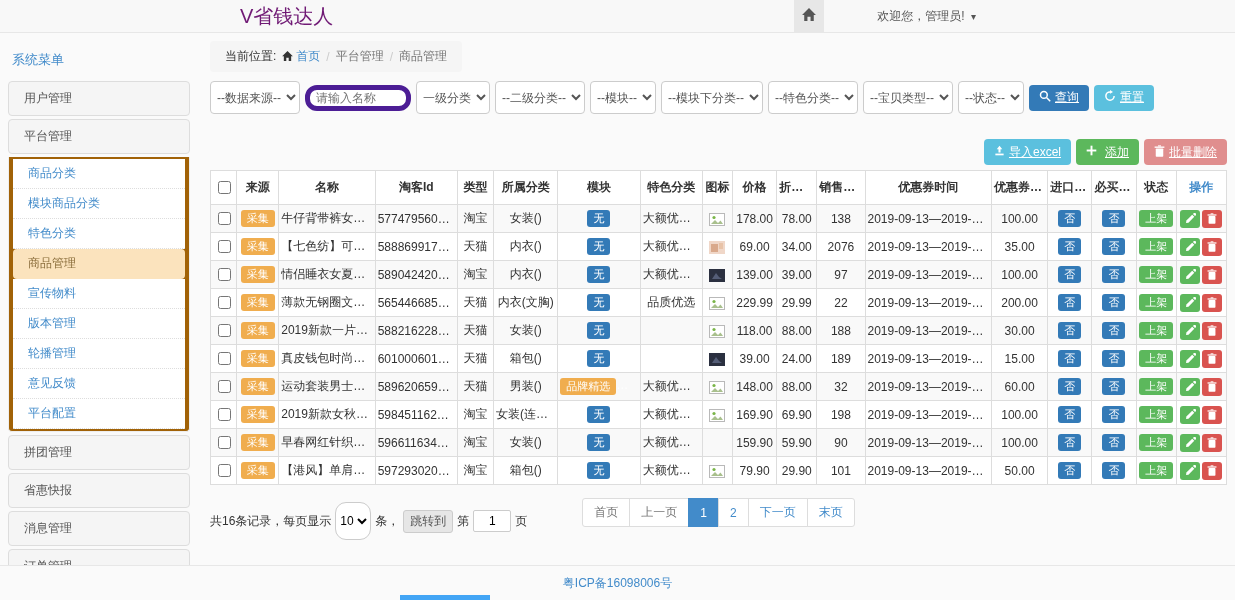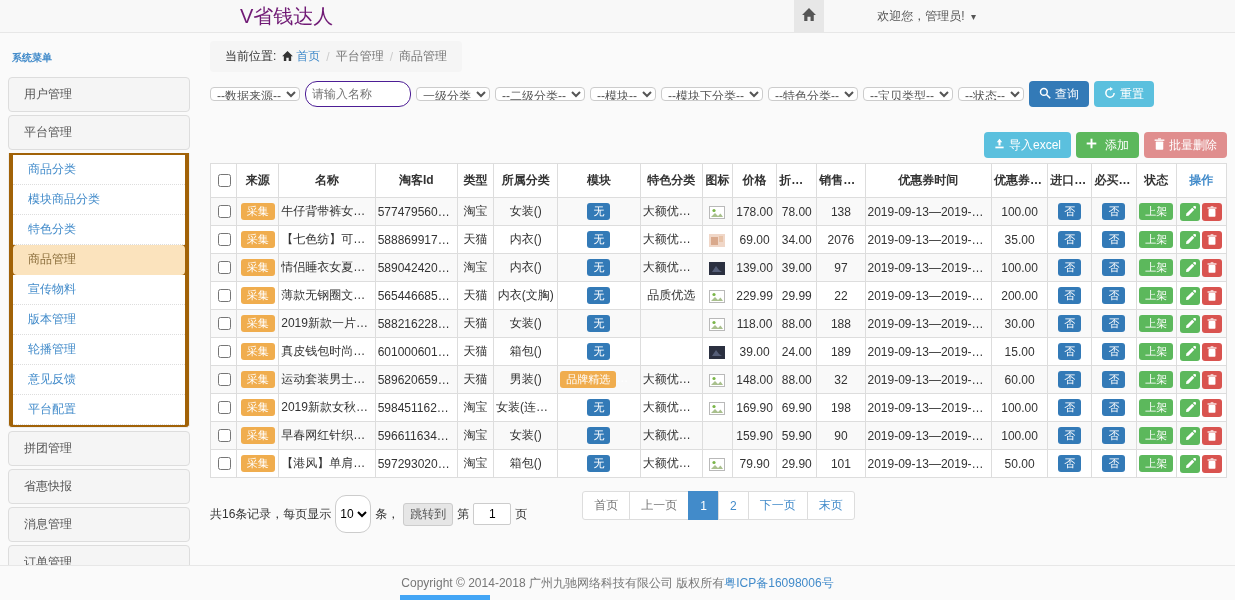--- a/index.html
+++ b/index.html
@@ -15,38 +15,38 @@
   .brand{margin-left:240px;font-size:20px;color:#701a75;}
   .topbar-right{margin-left:auto;margin-right:245px;display:flex;align-items:center;height:33px;gap:39px;}
   .home-btn{width:30px;height:33px;background:#e7e7e7;display:flex;align-items:center;justify-content:center;cursor:pointer;}
   .welcome{padding:0 14px;color:#555;cursor:pointer;}
   .caret{color:#555;font-size:10px;margin-left:3px;}
   
   .wrap{display:flex;padding:8px;height:567px;overflow:hidden;}
   .sidebar{width:182px;flex:none;margin-right:20px;}
   .main{flex:1;min-width:0;}
   
-  .side-title{color:var(--link);font-size:10px;font-weight:bold;padding:10px 4px 12px;}
+  .side-title{color:var(--link);font-size:13px;font-weight:normal;padding:10px 4px 12px;}
   .menu-group{background:#f5f5f5;border:1px solid #ddd;border-radius:4px;padding:8px 15px;color:#555;
               margin-bottom:3px;cursor:pointer;}
   .menu-sub{padding:6px 15px;color:var(--link);border-bottom:1px dotted #ddd;background:#fff;cursor:pointer;}
   .menu-sub.active{background:var(--activebg);border-radius:4px;color:#8a6d3b;border-bottom-color:transparent;}
   .submenu{background:#a16207;border:1px solid #eee;border-top:none;border-radius:0 0 4px 4px;margin-bottom:3px;padding:2px 4px;}
   
   .breadcrumb{display:inline-flex;align-items:center;gap:6px;background:#f5f5f5;border-radius:4px;
               padding:7px 15px;margin-bottom:9px;}
   .breadcrumb .sep{color:#ccc;}
   .bc-home{color:var(--link);cursor:pointer;display:inline-flex;align-items:center;gap:3px;}
   .bc-item{color:#777;}
   
   .filter-row{display:flex;align-items:center;gap:5px;flex-wrap:nowrap;}
-  .f-select{height:14px;border:1px solid #ccc;border-radius:4px;background:#fff;font-size:12px;color:#555;padding:0 2px;}
-  .f-input{height:26px;width:106px;border:1px solid #4c1d95;border-radius:12px;font-size:12px;padding:0 6px;color:#555;}
+  .f-select{height:33px;border:1px solid #ccc;border-radius:4px;background:#fff;font-size:12px;color:#555;padding:0 2px;}
+  .f-input{height:26px;width:106px;border:5px solid #4c1d95;border-radius:12px;font-size:12px;padding:0 6px;color:#555;}
   .btn{display:inline-flex;align-items:center;gap:4px;height:26px;padding:0 10px;border:none;border-radius:4px;
-       color:#fff;font-size:12px;cursor:pointer;white-space:nowrap;}
+       color:#fff;font-size:12px;cursor:pointer;white-space:nowrap;text-decoration:underline;}
   .btn-primary{background:var(--primary);}
   .btn-info{background:var(--info);}
   .btn-success{background:var(--success);gap:8px;}
   .btn-batch{background:var(--batch);}
   
   .actions{display:flex;justify-content:flex-end;gap:5px;margin-top:25px;margin-bottom:5px;}
   
   table{width:100%;border-collapse:collapse;table-layout:fixed;background:#fff;}
   th,td{border:1px solid #ddd;padding:4px 2px;text-align:center;font-size:12px;
         overflow:hidden;white-space:nowrap;text-overflow:ellipsis;}
@@ -613,16 +613,15 @@
           <button class="page-btn active">1</button>
           <button class="page-btn">2</button>
           <button class="page-btn">下一页</button>
           <button class="page-btn">末页</button>
         </div>
     </div>
   </div>
 </div>
 
 <div class="footer">
-  <span>Copyright © 2014-2018 广州九驰网络科技有限公司 版权所有</span>
   <a>粤ICP备16098006号</a>
 </div>
 <div class="scroll-thumb"></div>
 
 </body></html>

